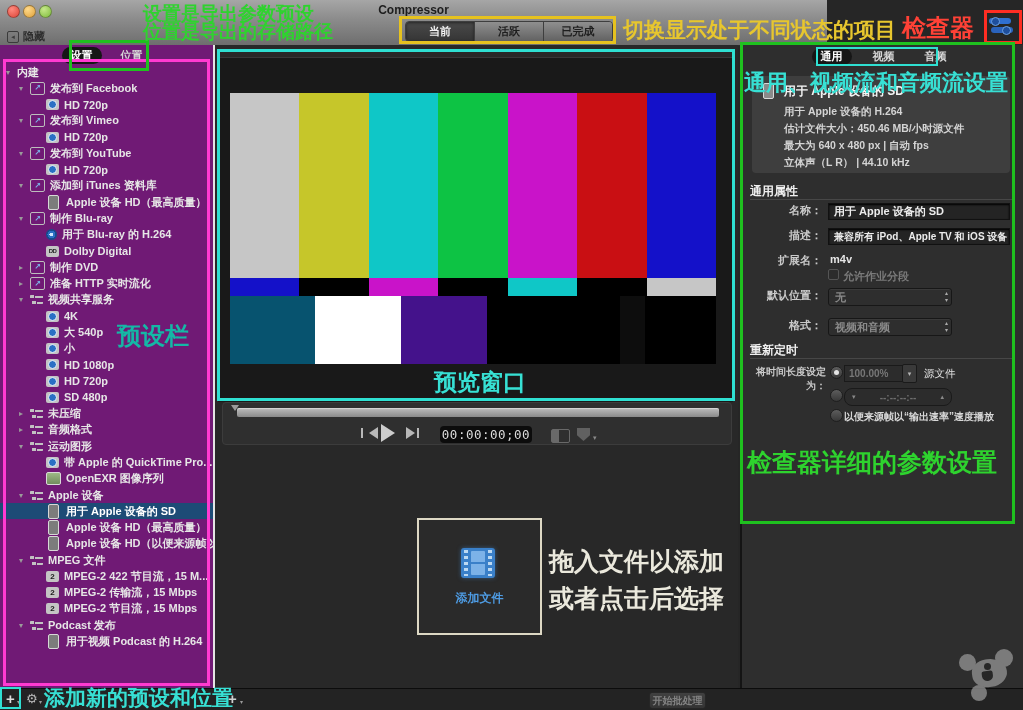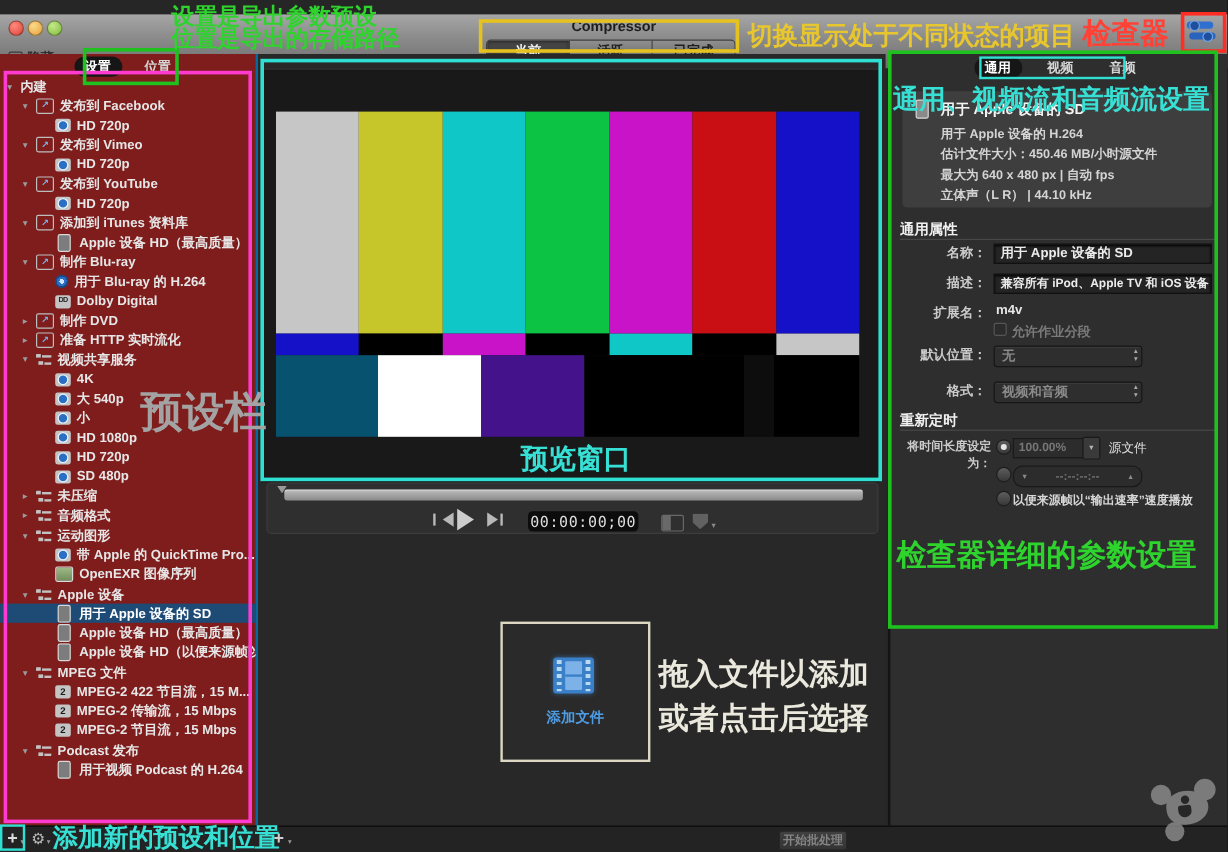--- a/index.html
+++ b/index.html
@@ -1,35 +1,35 @@
 <!DOCTYPE html>
 <html><head>
 <meta charset="utf-8">
 <style>
   html,body{margin:0;padding:0;background:#111;}
   #app{position:relative;width:1023px;height:710px;background:#262626;overflow:hidden;
        font-family:"Liberation Sans","DejaVu Sans",sans-serif;-webkit-font-smoothing:antialiased;}
   .abs{position:absolute;}
   
-  .titlebar{left:0;top:12px;width:1023px;height:45px;
+  .titlebar{left:0;top:0;width:827px;height:45px;
     background:linear-gradient(#a6a6a6,#8d8d8d 40%,#6e6e6e);border-bottom:1px solid #2c2c2c;}
   .win-title{left:0;top:3px;width:100%;text-align:center;font-size:12px;font-weight:bold;color:#1d1d1d;}
   .tl{width:11px;height:11px;border-radius:50%;top:5px;border:1px solid rgba(0,0,0,.35);}
   .tl.red{left:7px;background:radial-gradient(circle at 35% 30%,#ff8a7e,#dc4438);}
   .tl.yel{left:23px;background:radial-gradient(circle at 35% 30%,#ffd98a,#dfa23c);}
   .tl.grn{left:39px;background:radial-gradient(circle at 35% 30%,#c6e88a,#7fbc3c);}
   .hide-btn{left:7px;top:29px;display:flex;align-items:center;gap:4px;color:#2e2e2e;font-size:11px;font-weight:bold;}
   .hide-ic{width:10px;height:10px;border:1.5px solid #3a3a3a;border-radius:2px;font-size:7px;line-height:9px;text-align:center;color:#3a3a3a;}
   #segmented{left:405px;top:21px;display:flex;border:1px solid #3e3e3e;border-radius:4px;overflow:hidden;height:19px;}
   .seg-btn{width:68px;line-height:19px;text-align:center;font-size:11px;font-weight:bold;
     background:linear-gradient(#8f8f8f,#626262);color:#1e1e1e;border-right:1px solid #3e3e3e;}
   .seg-btn:last-child{border-right:none;}
   .seg-btn.sel{background:linear-gradient(#4a4a4a,#353535);color:#f2f2f2;box-shadow:inset 0 1px 3px rgba(0,0,0,.5);}
   
-  .sidebar{left:0;top:45px;width:213px;height:643px;background:#7f1d1d;border-right:2px solid #0369a1;}
+  .sidebar{left:0;top:45px;width:213px;height:643px;background:#701a75;border-right:2px solid #e5e5e5;}
   #sidebar-tabs{left:0;top:2px;width:213px;height:17px;display:flex;justify-content:center;gap:10px;align-items:center;}
   .ptab{font-size:11px;font-weight:bold;color:#d6d6d6;padding:1px 9px;border-radius:9px;}
   .ptab.sel{background:#161616;color:#fff;}
   #tree{left:0;top:19px;width:213px;}
   .trow{display:flex;align-items:center;height:16.27px;font-size:11px;font-weight:bold;color:#e6e6e6;white-space:nowrap;overflow:hidden;}
   .trow.sel{background:#1d4b76;color:#fff;}
   .l0{padding-left:6px;}.l1{padding-left:19px;}.l2{padding-left:46px;}
   .disc{width:11px;font-size:8px;color:#9a9a9a;flex:none;}
   .ic{display:inline-flex;align-items:center;justify-content:center;width:13px;height:11px;border-radius:2px;margin-right:5px;flex:none;position:relative;font-style:normal;}
   .ic-share{border:1.5px solid #bdbdbd;}
@@ -479,18 +479,18 @@
   <div class="ann-box" style="left:816px;top:47px;width:118px;height:15px;border-width:2px;border-color:#2fe0d2;"></div>
   <div class="ann-box" style="left:740px;top:42px;width:269px;height:476px;border-width:3px;border-color:#1fc11f;"></div>
   <div class="ann-box" style="left:0;top:687px;width:17px;height:18px;border-width:2px;border-color:#2fe0d2;"></div>
 
   <div class="ann-text" style="left:143px;top:1px;font-size:19px;color:#2ed32e;">设置是导出参数预设</div>
   <div class="ann-text" style="left:143px;top:19px;font-size:19px;color:#2ed32e;">位置是导出的存储路径</div>
   <div class="ann-text" style="left:623px;top:16px;font-size:21px;color:#e7c62e;">切换显示处于不同状态的项目</div>
   <div class="ann-text" style="left:902px;top:12px;font-size:24px;color:#ff4136;">检查器</div>
   <div class="ann-text" style="left:744px;top:68px;font-size:22px;color:#37e0d4;">通用、视频流和音频流设置</div>
   <div class="ann-text" style="left:434px;top:367px;font-size:23px;color:#37e0d4;">预览窗口</div>
-  <div class="ann-text" style="left:117px;top:320px;font-size:35px;color:#a3a3a3;">预设栏</div>
+  <div class="ann-text" style="left:117px;top:320px;font-size:24px;color:#14b8a6;">预设栏</div>
   <div class="ann-text" style="left:747px;top:446px;font-size:25px;color:#2ed32e;">检查器详细的参数设置</div>
   <div class="ann-text" style="left:549px;top:545px;font-size:25px;color:#ebe9dd;">拖入文件以添加</div>
   <div class="ann-text" style="left:549px;top:582px;font-size:25px;color:#ebe9dd;">或者点击后选择</div>
   <div class="ann-text" style="left:44px;top:684px;font-size:21px;color:#37e0d4;">添加新的预设和位置</div>
 </div>
 
 </body></html>

